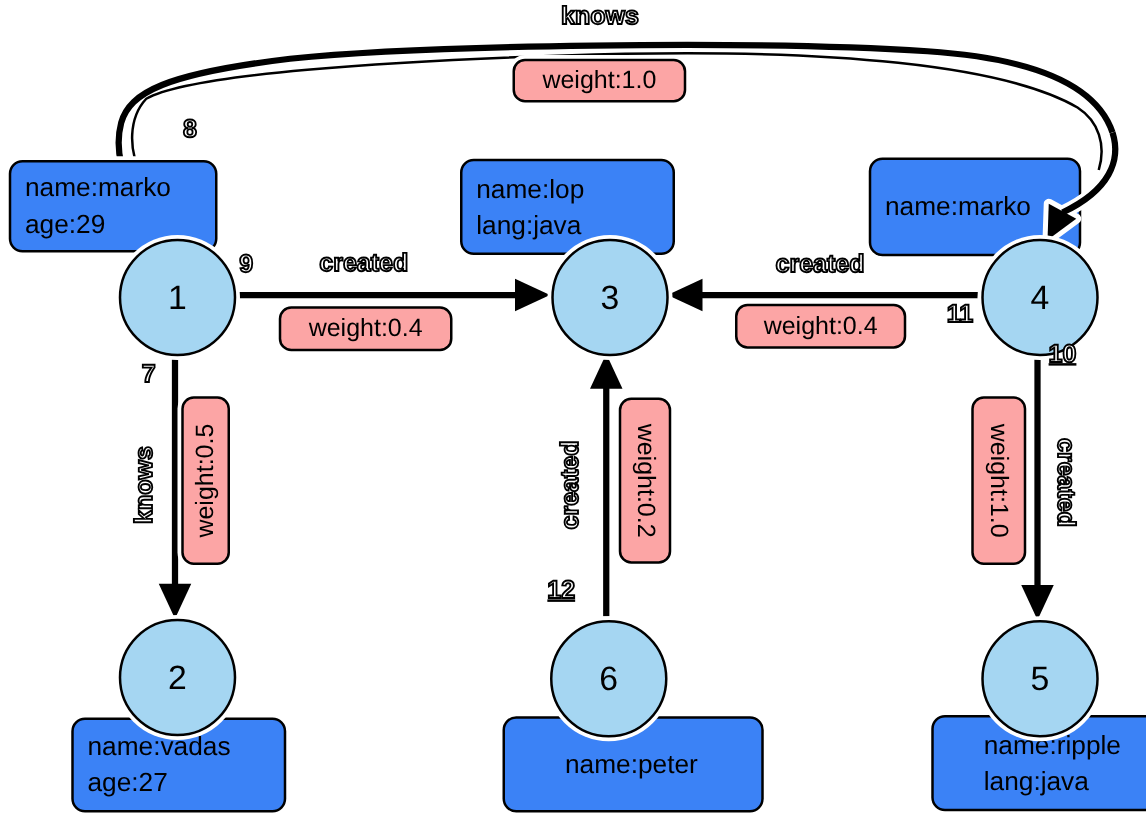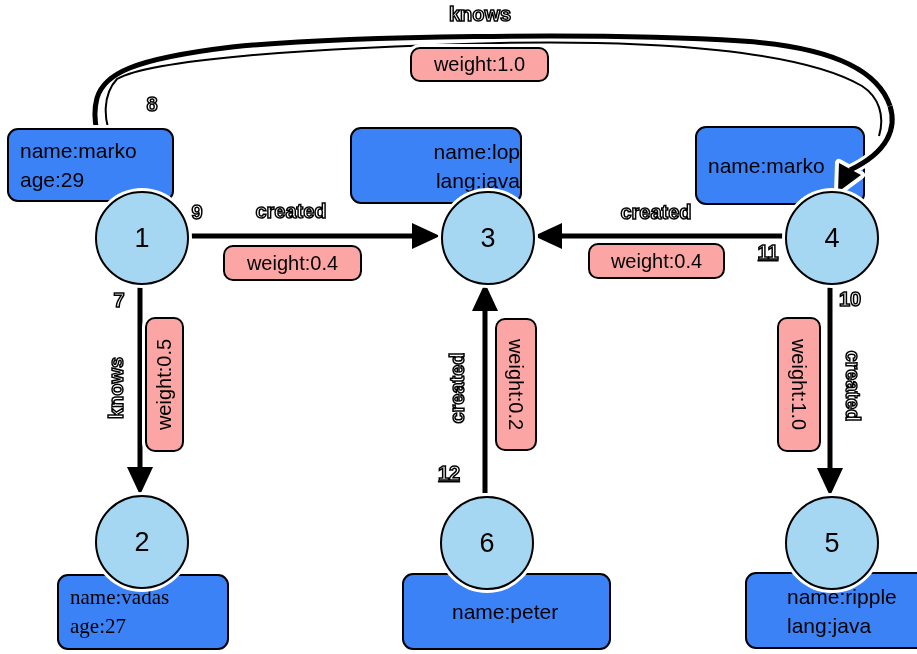--- a/index.html
+++ b/index.html
@@ -51,28 +51,28 @@
     <polygon points="485,283 472,311 498,311" fill="#000"></polygon>
 
     <path d="M 830 282 V 470" stroke="#000" stroke-width="5" fill="none"></path>
     <polygon points="830,496 817,468 843,468" fill="#000"></polygon>
   </svg>
 
   <div class="pbox" style="left:7px;top:128px;width:152px;height:70px;">
     <span>name:marko</span>
     <span>age:29</span>
   </div>
-  <div class="pbox" style="left:350px;top:127px;width:157px;height:73px;align-items:flex-end;">
+  <div class="pbox" style="left:368px;top:127px;width:157px;height:73px;">
     <span>name:lop</span>
     <span>lang:java</span>
   </div>
   <div class="pbox" style="left:695px;top:126px;width:155px;height:75px;">
     <span>name:marko</span>
   </div>
-  <div class="pbox" style="left:57px;top:574px;width:157px;height:72px;font-family:Liberation Serif, serif;">
+  <div class="pbox" style="left:57px;top:574px;width:157px;height:72px;">
     <span>name:vadas</span>
     <span>age:27</span>
   </div>
   <div class="pbox" style="left:402px;top:573px;width:157px;height:73px;padding-left:48px;">
     <span>name:peter</span>
   </div>
   <div class="pbox" style="left:745px;top:572px;width:154px;height:73px;padding-left:40px;">
     <span>name:ripple</span>
     <span>lang:java</span>
   </div>
@@ -113,17 +113,17 @@
   <div class="elabel h" style="left:480px;top:14px;">knows</div>
   <div class="elabel h" style="left:291px;top:211px;">created</div>
   <div class="elabel h" style="left:656px;top:212px;">created</div>
   <div class="elabel vup" style="left:116px;top:388px;">knows</div>
   <div class="elabel vup" style="left:457px;top:388px;">created</div>
   <div class="elabel vdown" style="left:852px;top:386px;">created</div>
 
   <div class="eid" style="left:152px;top:104px;">8</div>
   <div class="eid" style="left:197px;top:212px;">9</div>
   <div class="eid" style="left:119px;top:300px;">7</div>
-  <div class="eid" style="left:768px;top:252px;text-decoration:underline;">11</div>
-  <div class="eid" style="left:850px;top:299px;">10</div>
+  <div class="eid" style="left:768px;top:252px;">11</div>
+  <div class="eid" style="left:850px;top:284px;text-decoration:underline;">10</div>
   <div class="eid" style="left:449px;top:473px;text-decoration:underline;">12</div>
 
 </div>
 
 </body></html>

